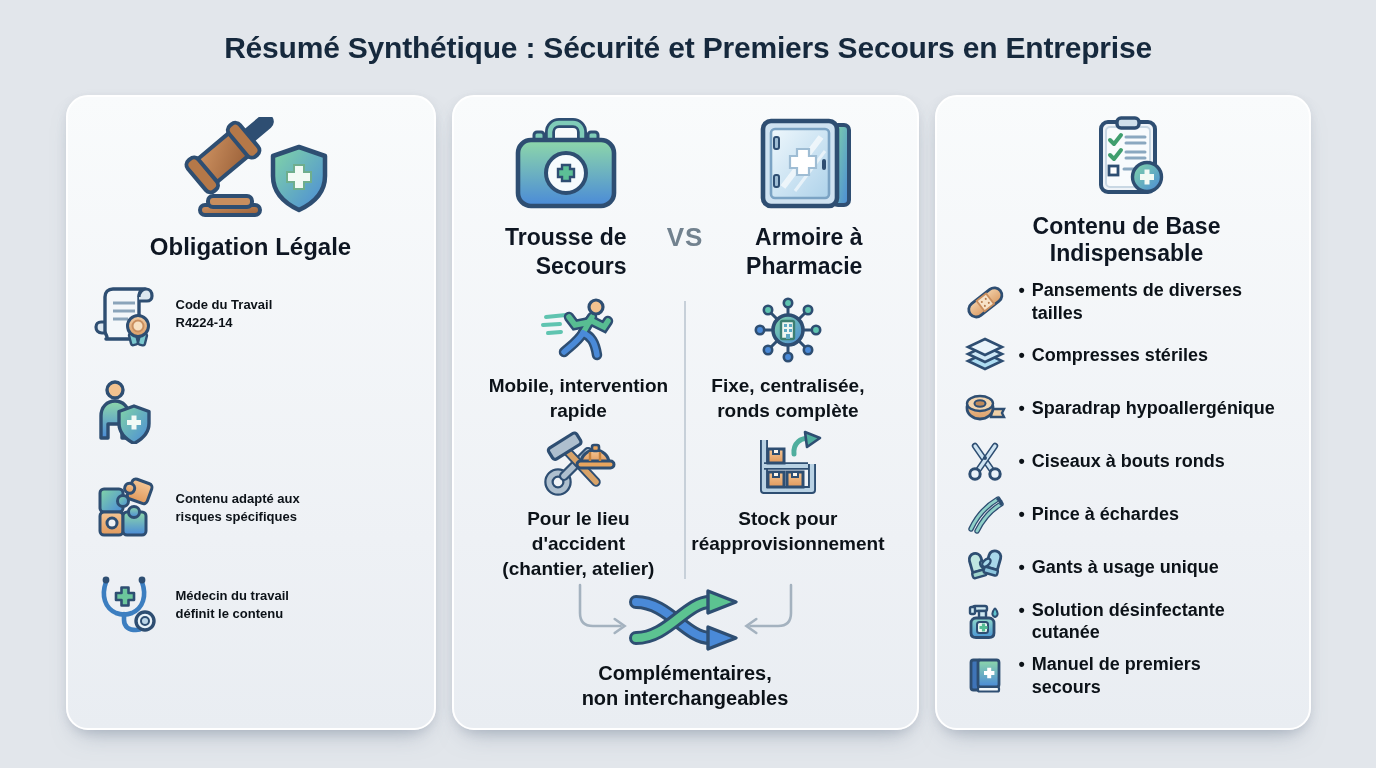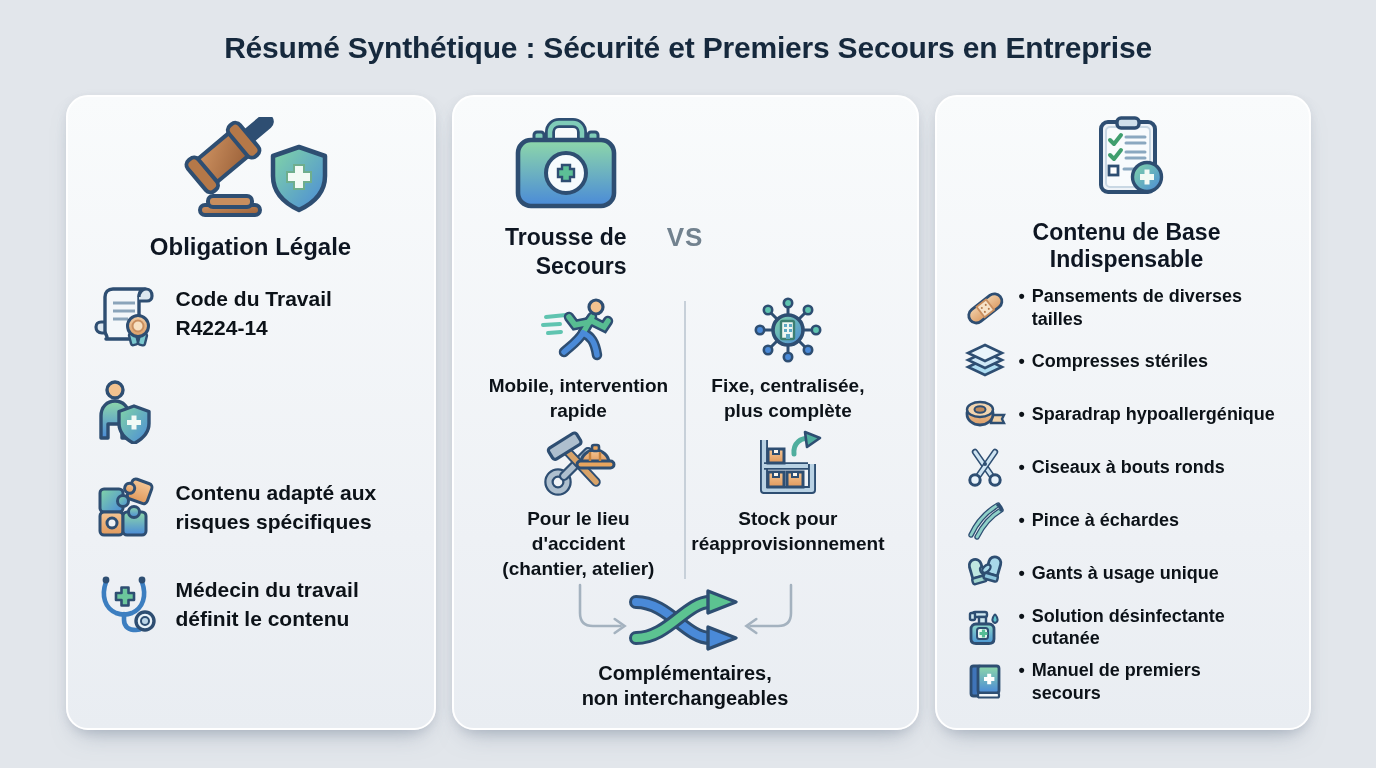--- a/index.html
+++ b/index.html
@@ -45,28 +45,28 @@
 
   .card-heading {
     text-align:center;
     font-size:24px;
     font-weight:800;
     color:#0e1622;
     line-height:1.18;
     white-space:pre-line;
   }
   .card-legal .card-heading { margin:8px 0 20px; }
-  .card-content .card-heading { font-size:23px; margin:10px 0 12px; }
+  .card-content .card-heading { font-size:23px; margin:4px 0 12px; }
 
   
   .legal-items { display:flex; flex-direction:column; gap:31px; margin-top:14px; }
   .legal-item { display:flex; align-items:center; gap:18px; min-height:66px; }
   .legal-item .item-icon { flex:0 0 66px; display:flex; justify-content:center; }
   .item-label {
-    font-size:21px; font-weight:700; line-height:1.38; color:#0c1218;
+    font-size:13px; font-weight:700; line-height:1.38; color:#0c1218;
     white-space:pre-line;
   }
 
   
   .vs-row {
     display:grid;
     grid-template-columns:1fr 58px 1fr;
     align-items:start;
   }
   .vs-col { display:flex; flex-direction:column; align-items:center; }
@@ -251,20 +251,37 @@
             <rect x="81" y="19" width="10" height="10" rx="3" fill="#7fccb8" stroke="#2e4e72" stroke-width="3"></rect>
             <rect x="11" y="27" width="96" height="66" rx="13" fill="url(#gb)" stroke="#2e4e72" stroke-width="4.6"></rect>
             <circle cx="59" cy="60" r="20" fill="#f6fbfd" stroke="#2e4e72" stroke-width="4"></circle>
             <path d="M51 56 h4 v-4 h8 v4 h4 v8 h-4 v4 h-8 v-4 h-4 z" fill="#5cbf96" stroke="#2e4e72" stroke-width="2.4"></path>
           </svg>
         </span>
         <h2 class="vs-heading">Trousse de
 Secours</h2>
       </div>
       <div class="vs-label">VS</div>
+      <div class="vs-col">
+        <span class="hero-icon">
+          <svg width="118" height="100" viewBox="0 0 118 100">
+            <rect x="88" y="12" width="16" height="80" rx="5" fill="url(#gbd)" stroke="#2e4e72" stroke-width="4"></rect>
+            <rect x="18" y="8" width="74" height="85" rx="8" fill="#cfe2f1" stroke="#2e4e72" stroke-width="4.6"></rect>
+            <rect x="26" y="16" width="58" height="69" rx="4" fill="url(#gls)" stroke="#7ba3c4" stroke-width="2.6"></rect>
+            <line x1="38" y1="74" x2="76" y2="24" stroke="#ffffff" stroke-width="6" opacity="0.65"></line>
+            <line x1="50" y1="78" x2="80" y2="38" stroke="#ffffff" stroke-width="3" opacity="0.6"></line>
+            <path d="M45 43 h7 v-7 h12 v7 h7 v12 h-7 v7 h-12 v-7 h-7 z" fill="#ffffff" stroke="#9fbdd4" stroke-width="2.2"></path>
+            <rect x="29" y="24" width="5" height="12" rx="2" fill="#9fbdd4" stroke="#2e4e72" stroke-width="2"></rect>
+            <rect x="29" y="62" width="5" height="12" rx="2" fill="#9fbdd4" stroke="#2e4e72" stroke-width="2"></rect>
+            <rect x="77" y="46" width="4" height="11" rx="2" fill="#2e4e72"></rect>
+          </svg>
+        </span>
+        <h2 class="vs-heading">Armoire à
+Pharmacie</h2>
+      </div>
     </div>
 
     <div class="points">
       <div class="points-divider"></div>
 
       <div class="point">
         <span class="point-icon">
           <svg width="80" height="70" viewBox="0 0 80 70">
             <line x1="8" y1="20" x2="28" y2="18" stroke="#5fc4b0" stroke-width="4" stroke-linecap="round"></line>
             <line x1="5" y1="28" x2="22" y2="27" stroke="#5fc4b0" stroke-width="4" stroke-linecap="round"></line>
@@ -318,21 +335,21 @@
             <g fill="#5fa8c4">
               <rect x="36" y="27" width="3" height="3"></rect>
                 <rect x="41" y="27" width="3" height="3"></rect>
               <rect x="36" y="32" width="3" height="3"></rect>
                 <rect x="41" y="32" width="3" height="3"></rect>
               <rect x="38" y="37" width="4" height="5"></rect>
             </g>
           </svg>
         </span>
         <p class="point-caption">Fixe, centralisée,
-plus complète</p>
+ronds complète</p>
       </div>
 
       <div class="point">
         <span class="point-icon">
           <svg width="80" height="70" viewBox="0 0 80 70">
             <circle cx="20" cy="52" r="9" fill="none" stroke="#2e4e72" stroke-width="9.5"></circle>
             <circle cx="20" cy="52" r="9" fill="none" stroke="#aebfce" stroke-width="5"></circle>
             <line x1="26" y1="45" x2="34" y2="37" stroke="#eef1f5" stroke-width="8"></line>
             <line x1="26" y1="46" x2="50" y2="22" stroke="#2e4e72" stroke-width="10" stroke-linecap="round"></line>
             <line x1="26" y1="46" x2="50" y2="22" stroke="#aebfce" stroke-width="5.5" stroke-linecap="round"></line>

